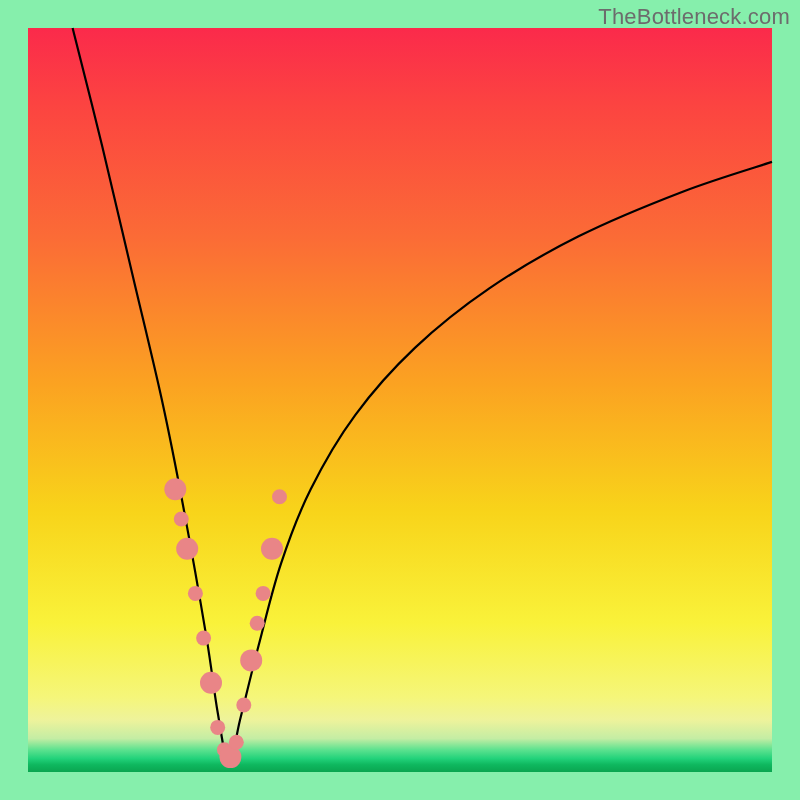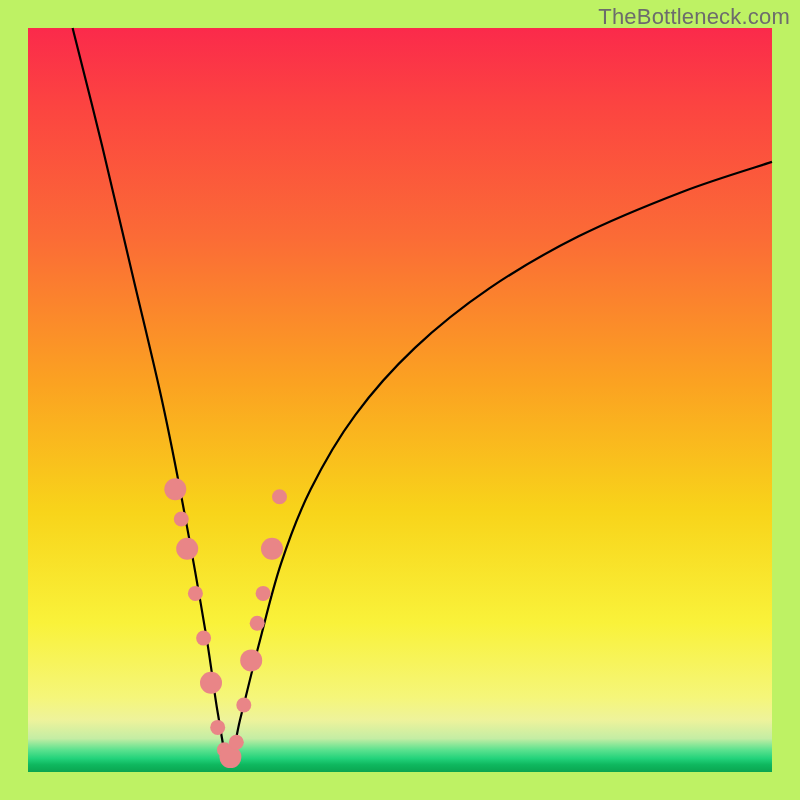--- a/index.html
+++ b/index.html
@@ -8,21 +8,21 @@
     width: 800px;
     height: 800px;
     background: #000;
     font-family: Arial, Helvetica, sans-serif;
     overflow: hidden;
   }
   .frame {
     position: relative;
     width: 800px;
     height: 800px;
-    background: #bef264;
+    background: #86efac;
   }
   .plot-area {
     position: absolute;
     left: 28px;
     top: 28px;
     width: 744px;
     height: 744px;
     
     background: linear-gradient(
       to bottom,

